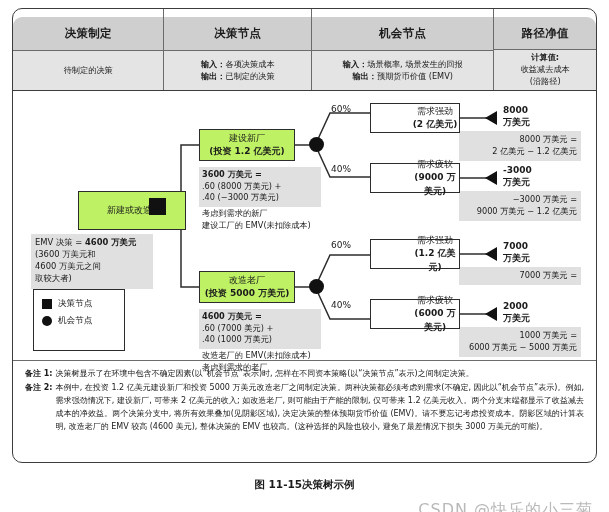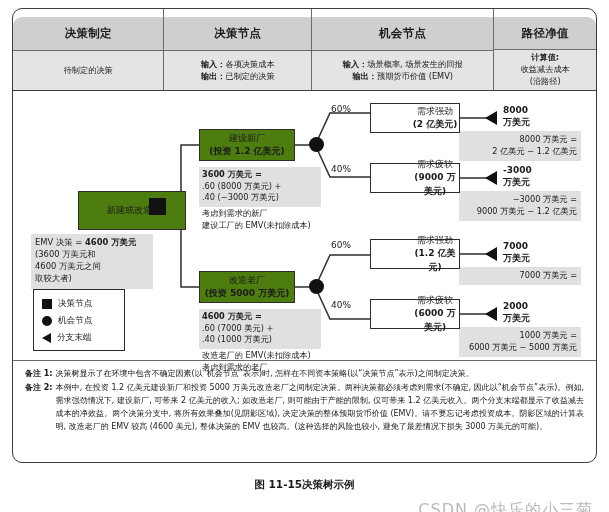--- a/index.html
+++ b/index.html
@@ -76,21 +76,21 @@
     position: absolute;
     left: 0; top: 82px;
     width: 100%; height: 270px;
     border-bottom: 1.4px solid #6b6b6b;
   }
   #tree-svg { position: absolute; left: 0; top: 0; }
 
   .node-box {
     position: absolute;
     border: 1.6px solid #2c2c2c;
-    background: #4d7c0f;
+    background: #bef264;
     display: flex; flex-direction: column;
     align-items: center; justify-content: center;
     text-align: center;
     font-size: 9px;
     line-height: 1.5;
     z-index: 3;
   }
   .node-box .l2 { font-weight: bold; }
 
   
@@ -383,24 +383,20 @@
 
     <div id="legend">
       <div class="legend-row">
         <span class="lg-square"></span>
         <span>决策节点</span>
       </div>
       <div class="legend-row">
         <span class="lg-circle"></span>
         <span>机会节点</span>
       </div>
-      <div class="legend-row">
-        <span class="lg-tri"></span>
-        <span>分支末端</span>
-      </div>
     </div>
 
     <div class="node-box" id="node-new">
       <div>建设新厂</div>
       <div class="l2">(投资 1.2 亿美元)</div>
     </div>
     <div class="calc-block" id="calc-new">
       <div class="calc-shaded">
         <div><b>3600 万美元 =</b></div>
         <div>.60 (8000 万美元) +</div>

